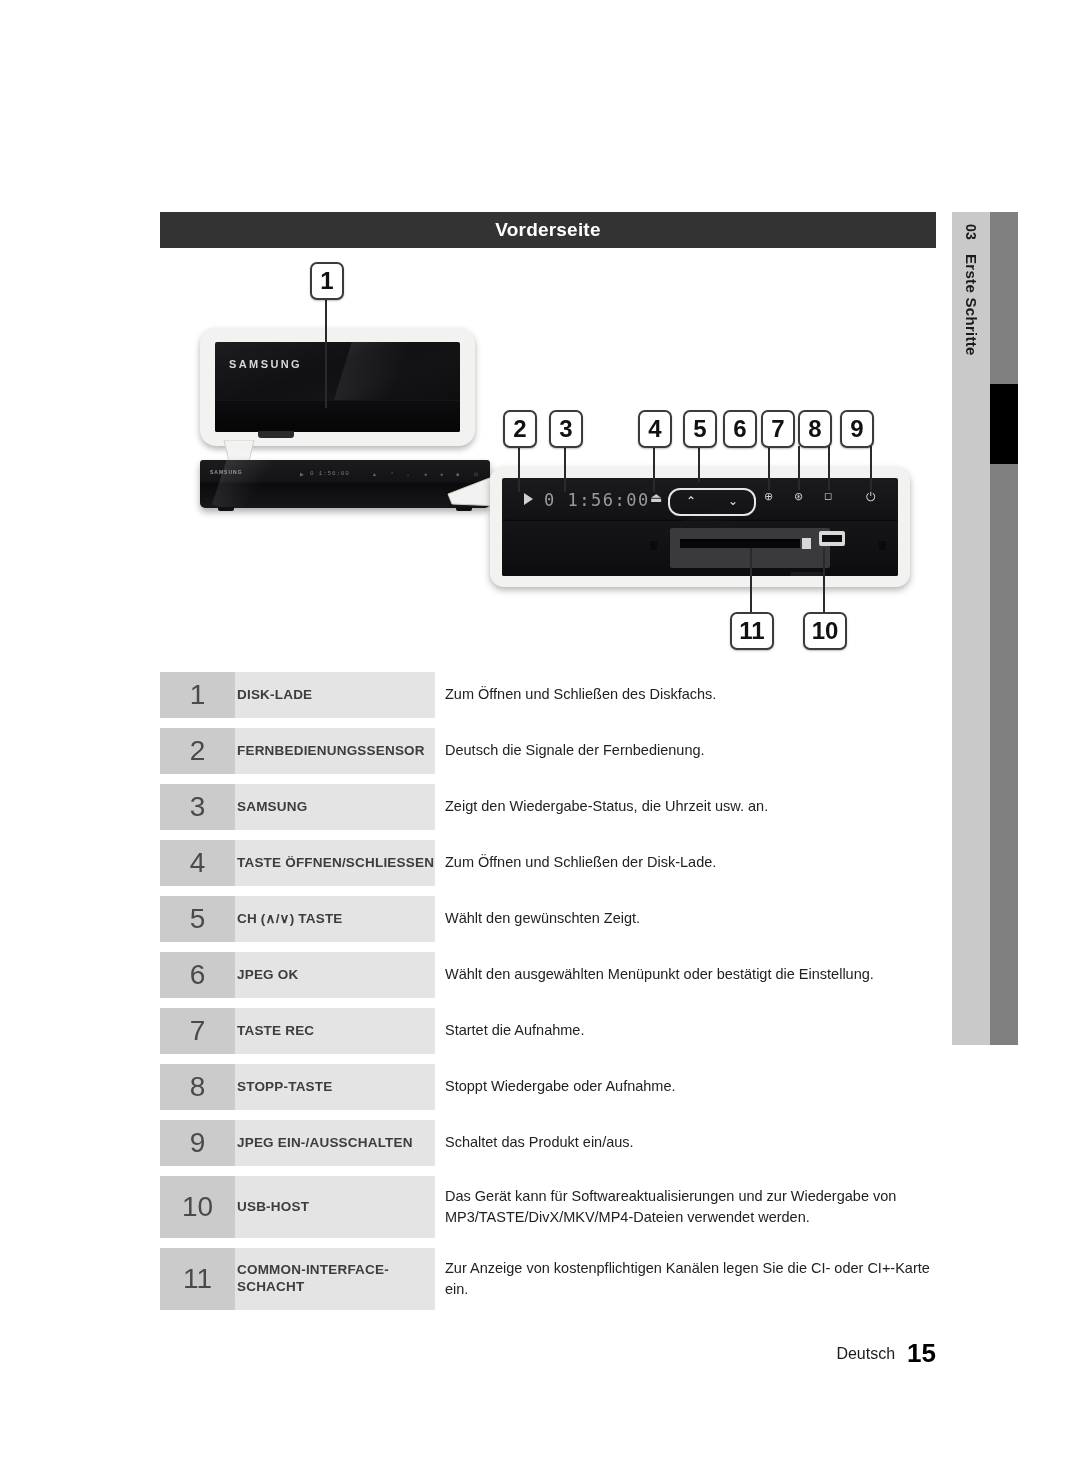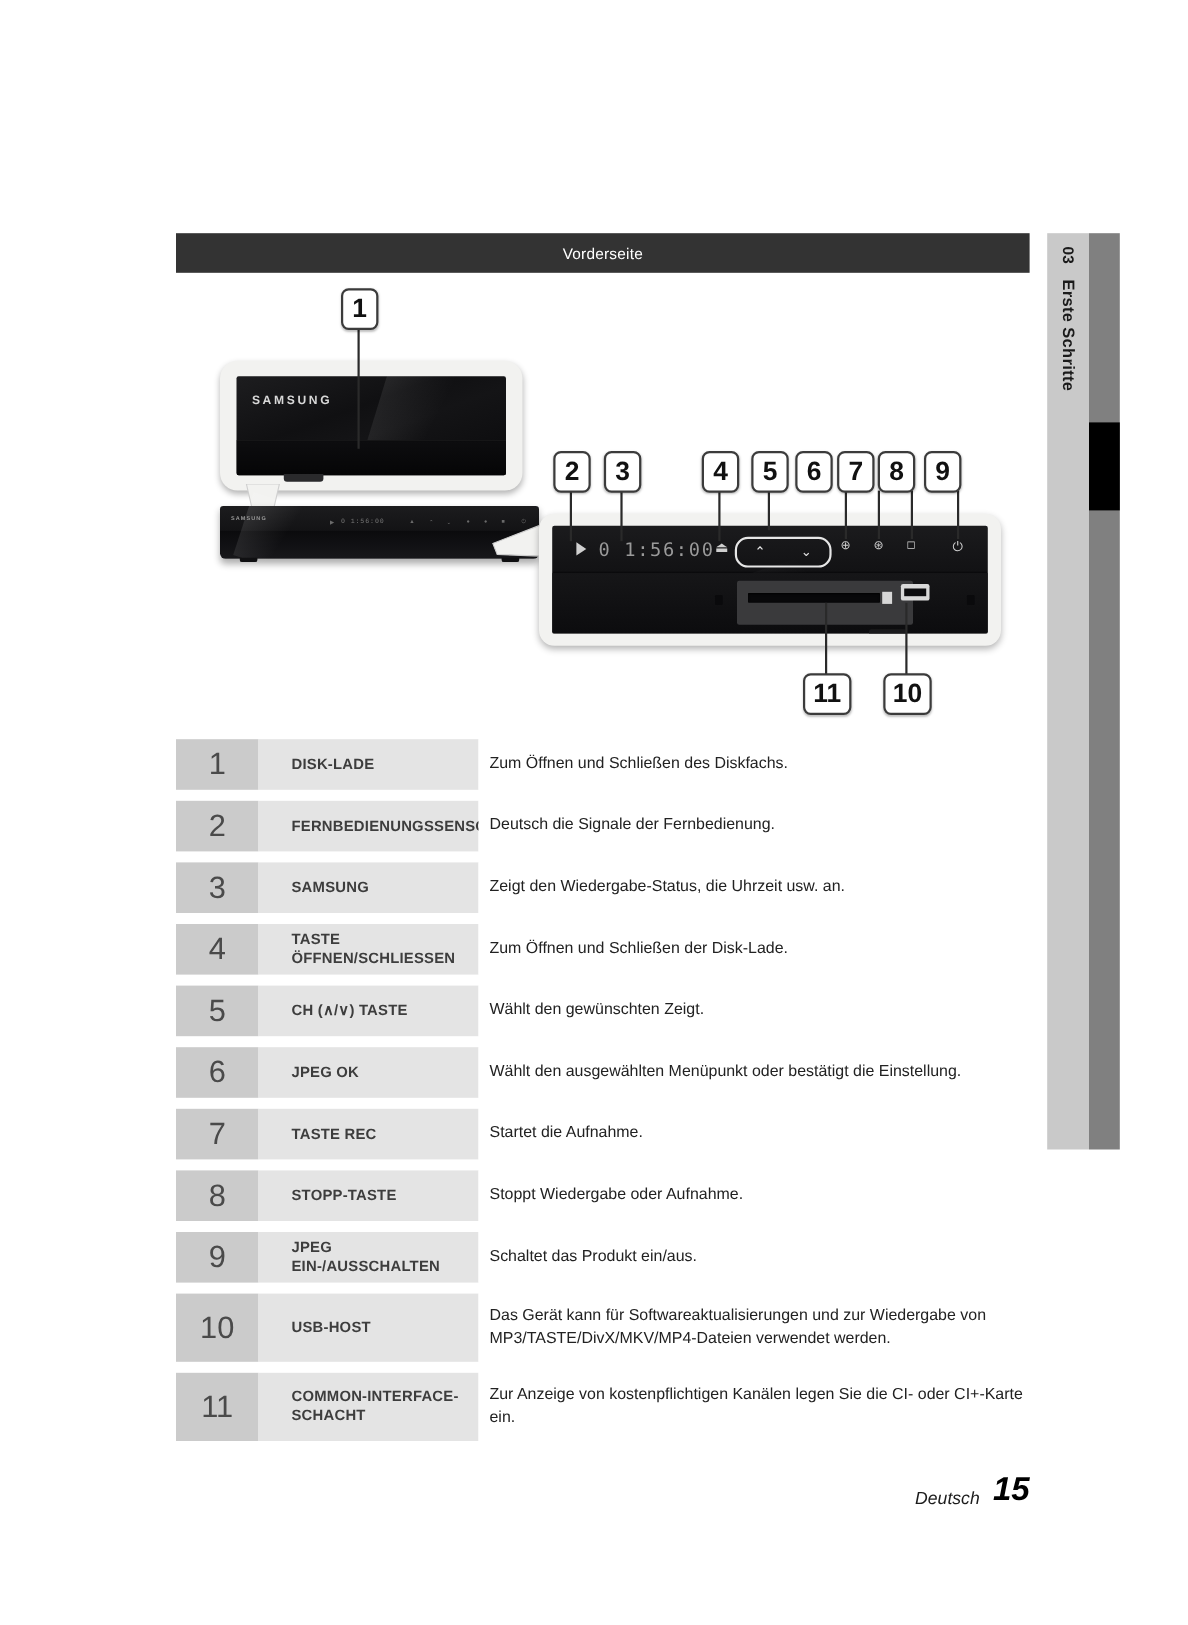--- a/index.html
+++ b/index.html
@@ -17,22 +17,22 @@
   
   #header-banner {
     position: absolute;
     left: 160px; top: 212px;
     width: 776px; height: 36px;
     background: #333333;
     display: flex; align-items: center; justify-content: center;
   }
   #header-title {
     color: #ffffff;
-    font-size: 14px;
-    font-weight: normal;
+    font-size: 19px;
+    font-weight: bold;
     letter-spacing: .2px;
   }
 
   
   #side-tab {
     position: absolute;
     left: 952px; top: 212px;
     width: 66px; height: 833px;
   }
   #side-tab-light {
@@ -298,21 +298,21 @@
     color:#4a4a4a;
     font-size: 28px;
     font-weight: normal;
     flex: 0 0 75px;
   }
   .cell-label {
     width: 200px;
     flex: 0 0 200px;
     background: #e4e4e4;
     display:flex; align-items:center;
-    padding-left: 30px;
+    padding-left: 2px;
     box-sizing: border-box;
     color:#3d3d3d;
     font-size: 13.5px;
     font-weight: bold;
     letter-spacing: .2px;
     line-height: 1.25;
   }
   .cell-desc {
     flex: 1 1 auto;
     background: #ffffff;
@@ -324,27 +324,26 @@
     line-height: 1.45;
   }
   .row.h46 { height: 46px; }
   .row.h62 { height: 62px; }
 
   
   #footer {
     position:absolute;
     left: 0; top: 1338px;
     width: 936px;
-    display:flex; align-items: flex-end; justify-content: flex-end;
+    display:flex; align-items: center; justify-content: flex-end;
     gap: 12px;
     padding-right: 0px;
-    font-style: italic;
   }
   #footer-lang { font-size: 16px; color:#1c1c1c; }
-  #footer-page { font-size: 30px; font-weight: bold; color:#000; }
+  #footer-page { font-size: 26px; font-weight: bold; color:#000; }
 </style>
 </head>
 <body>
 
 <div id="header-banner">
   <div id="header-title">Vorderseite</div>
 </div>
 
 <div id="side-tab">
   <div id="side-tab-light"></div>

